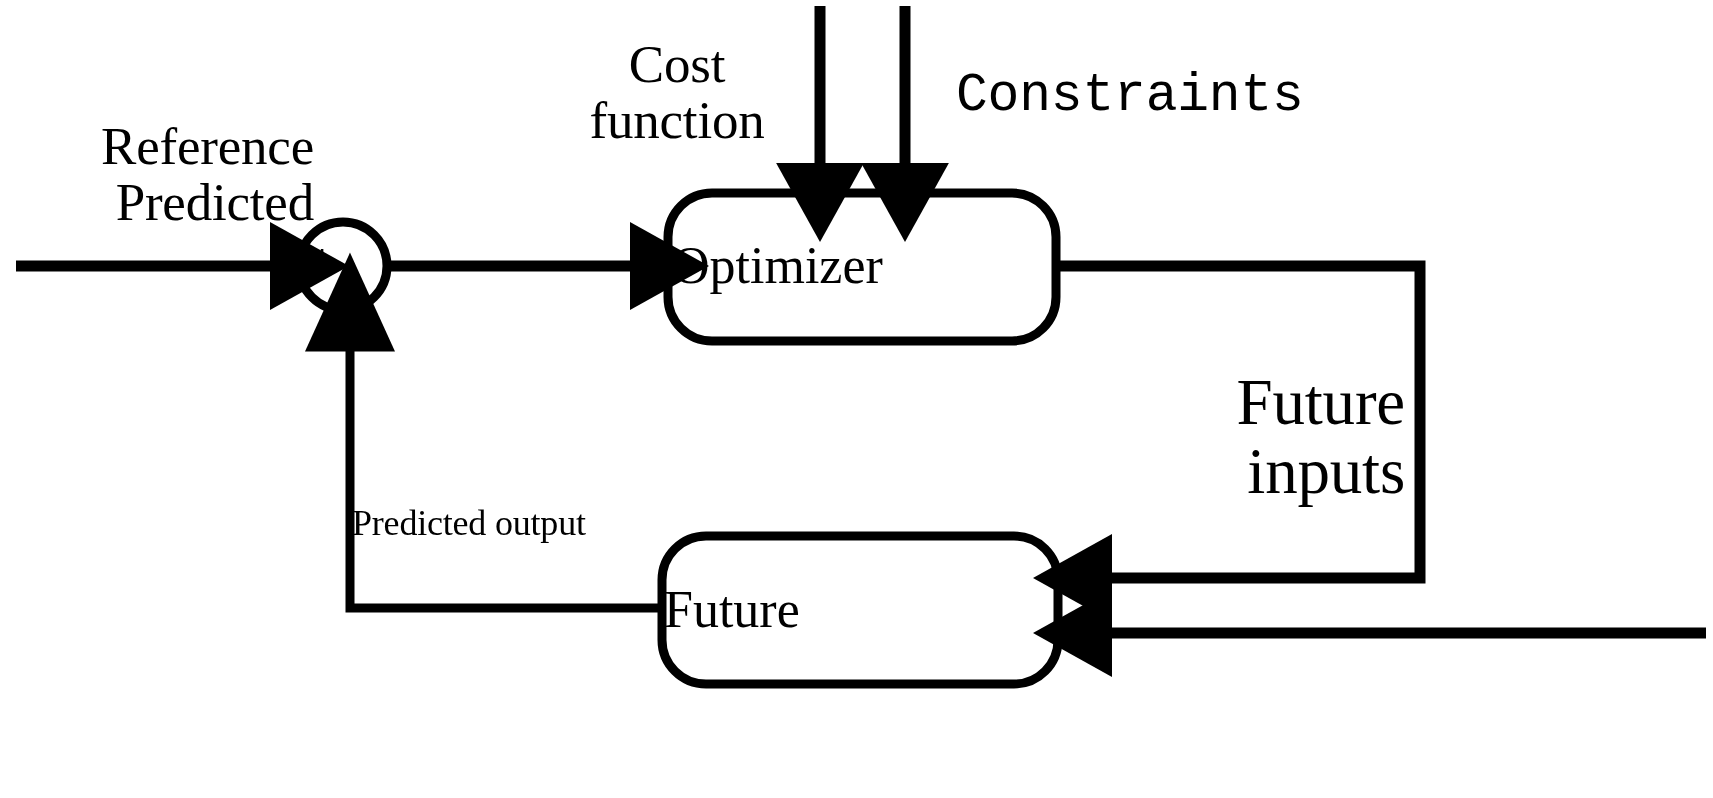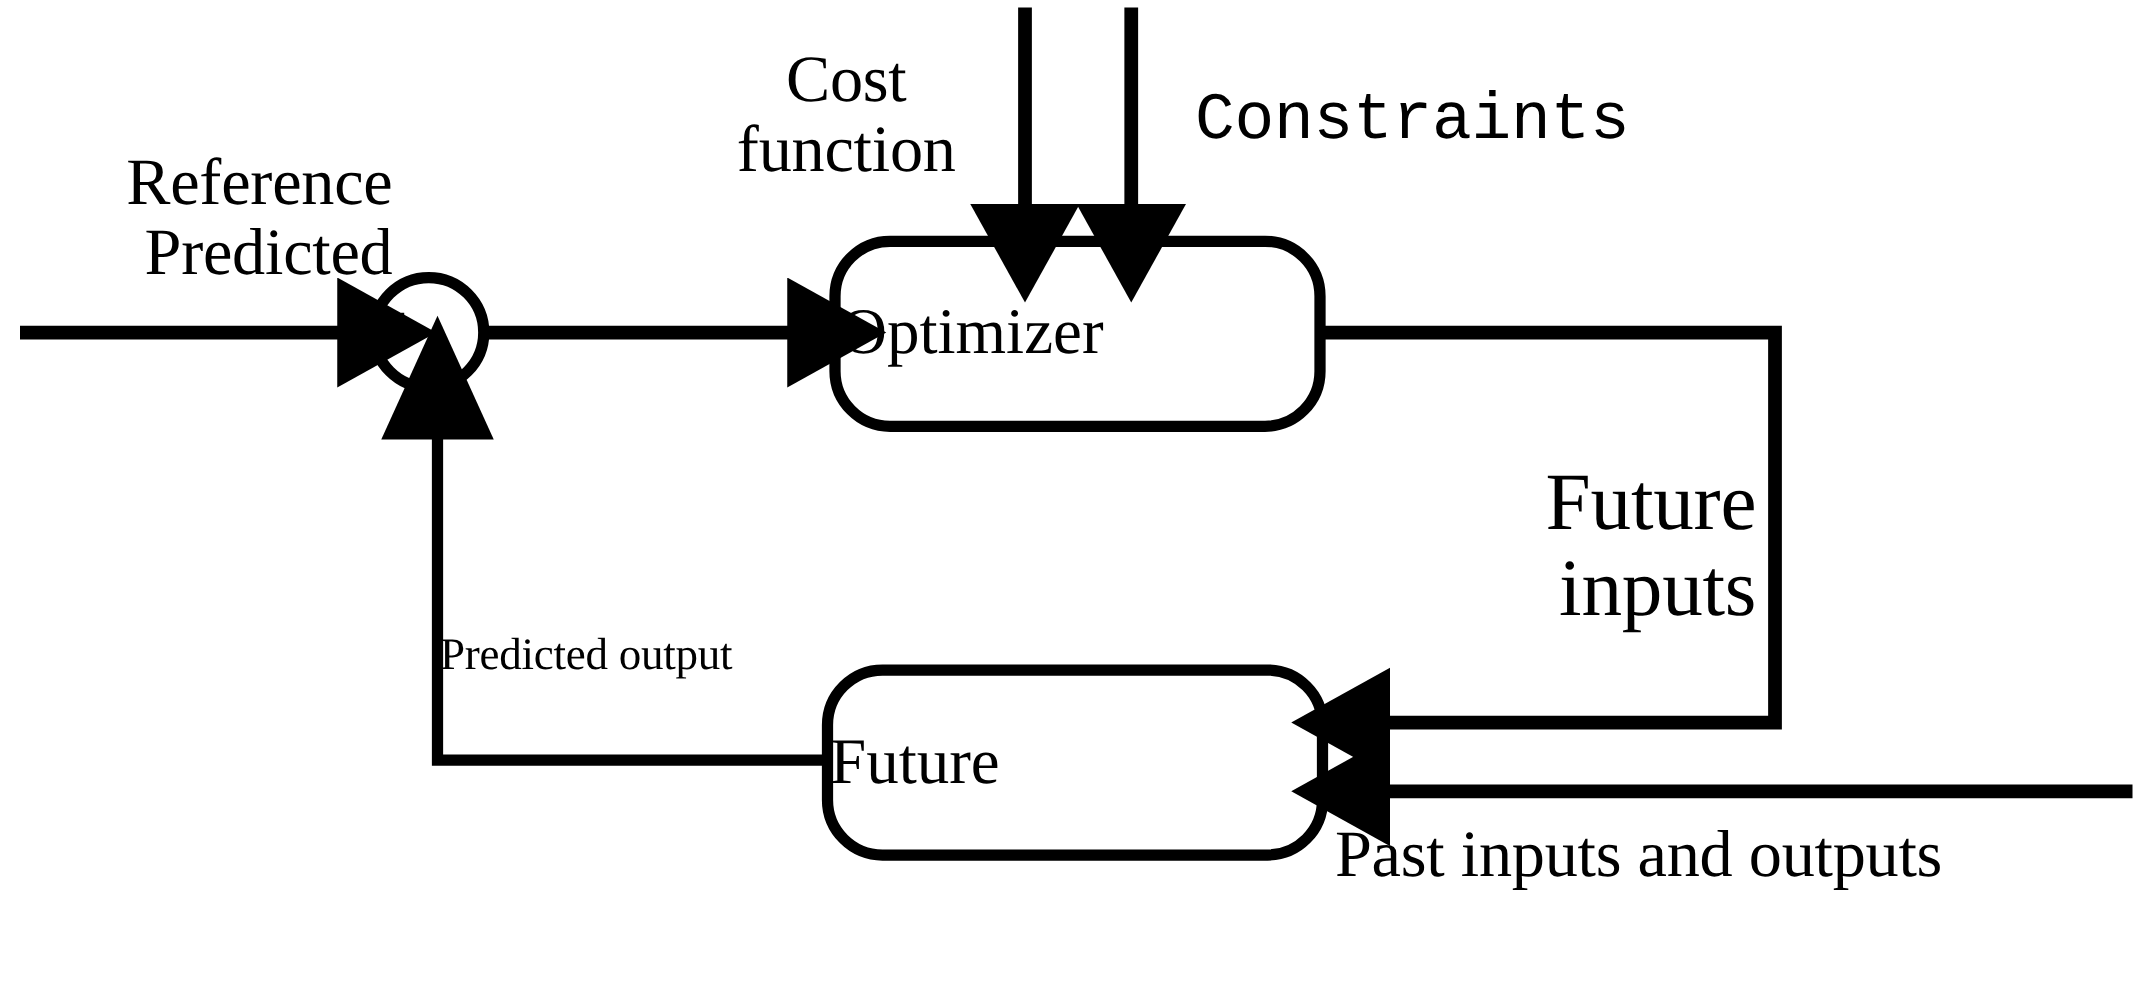--- a/index.html
+++ b/index.html
@@ -140,21 +140,20 @@
   <div class="lbl lbl-ref"><span>Reference</span><br><span>Predicted</span></div>
 
   <div class="lbl lbl-cost"><span>Cost</span><br><span>function</span></div>
 
   <div class="lbl lbl-constraints">Constraints</div>
 
   <div class="lbl lbl-future"><span>Future</span><br><span>inputs</span></div>
 
   <div class="lbl lbl-predicted">Predicted output</div>
 
-  <div class="lbl lbl-past">Past inputs and outputs</div>
 
   <div class="blocktext blocktext-optimizer">Optimizer</div>
 
   <div class="blocktext blocktext-model">Future</div>
 
   <div class="sign sign-plus">+</div>
   <div class="sign sign-minus">–</div>
 
 </div>
 

